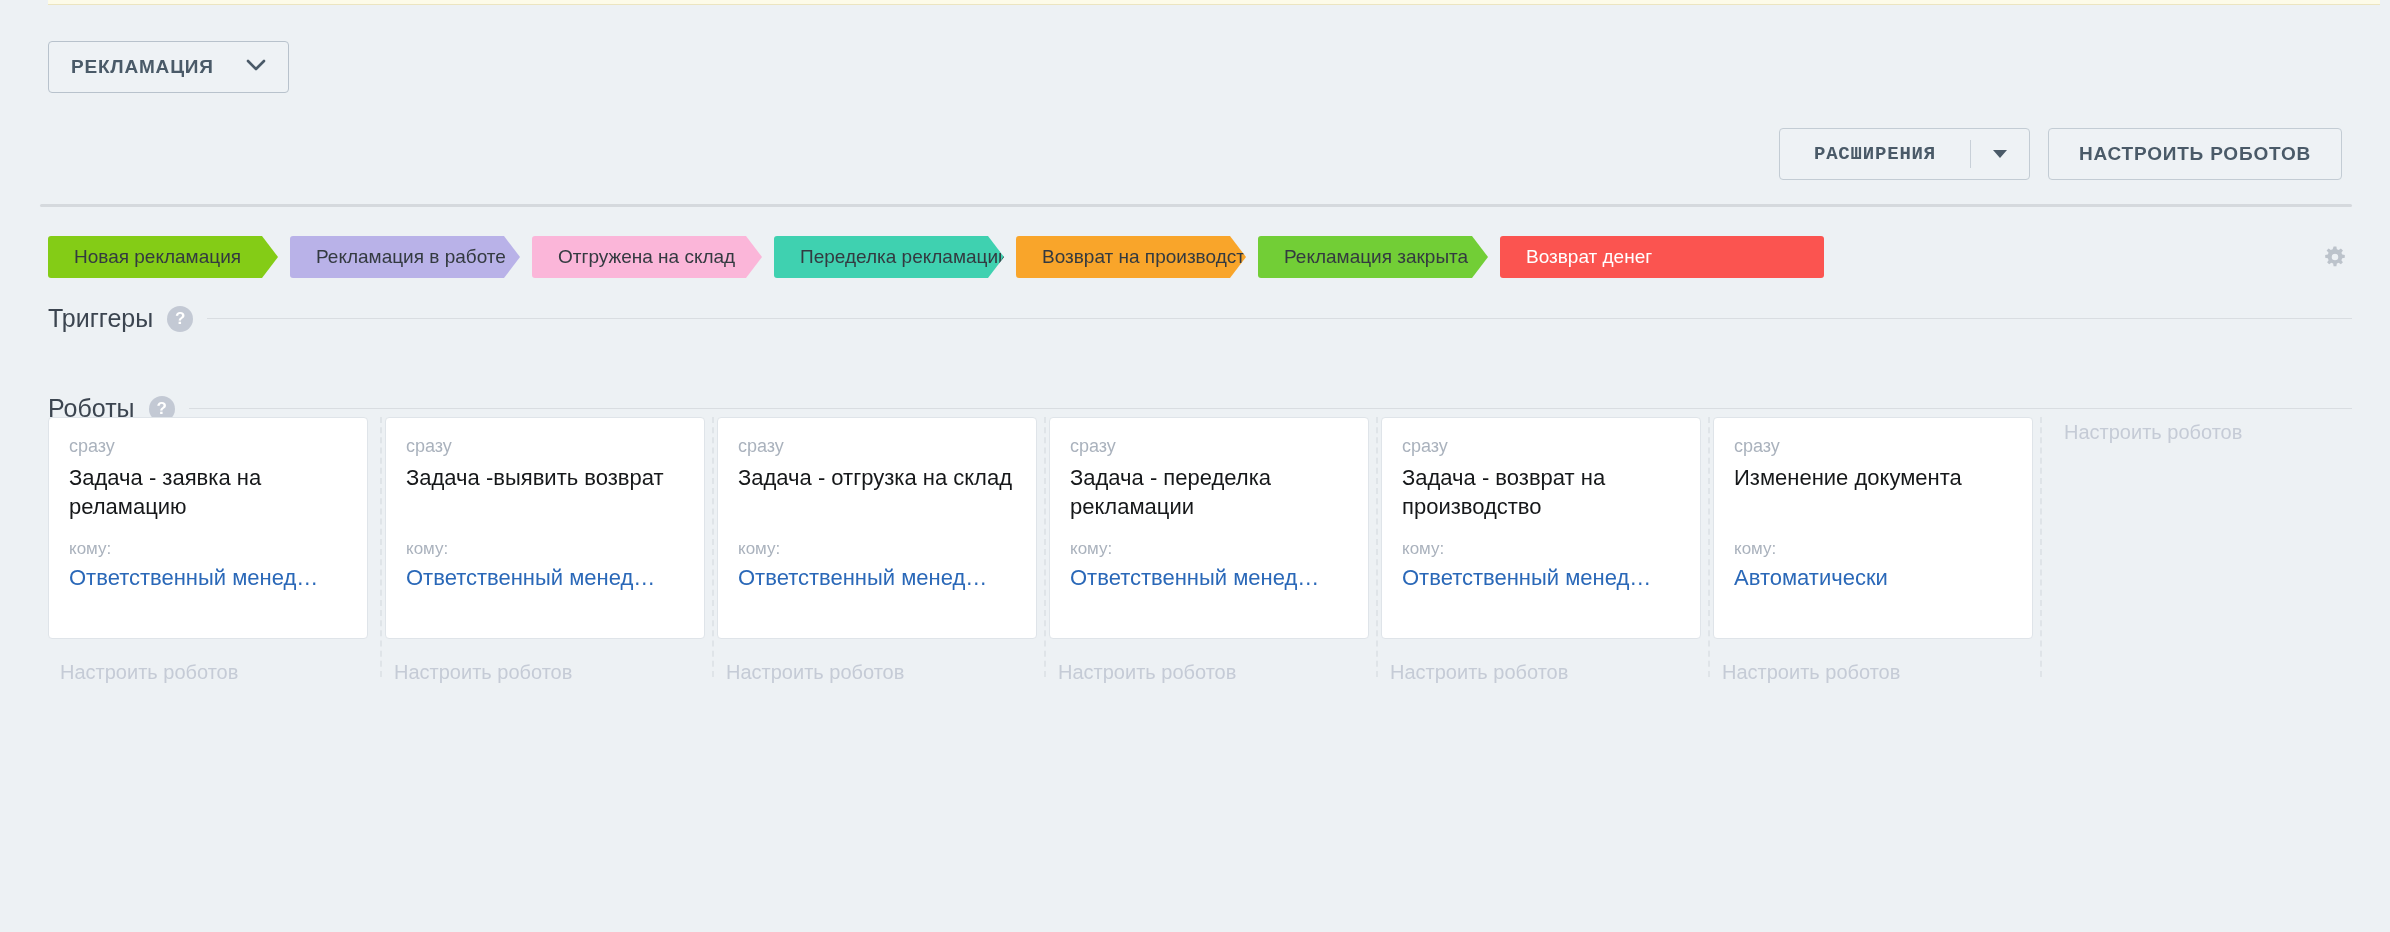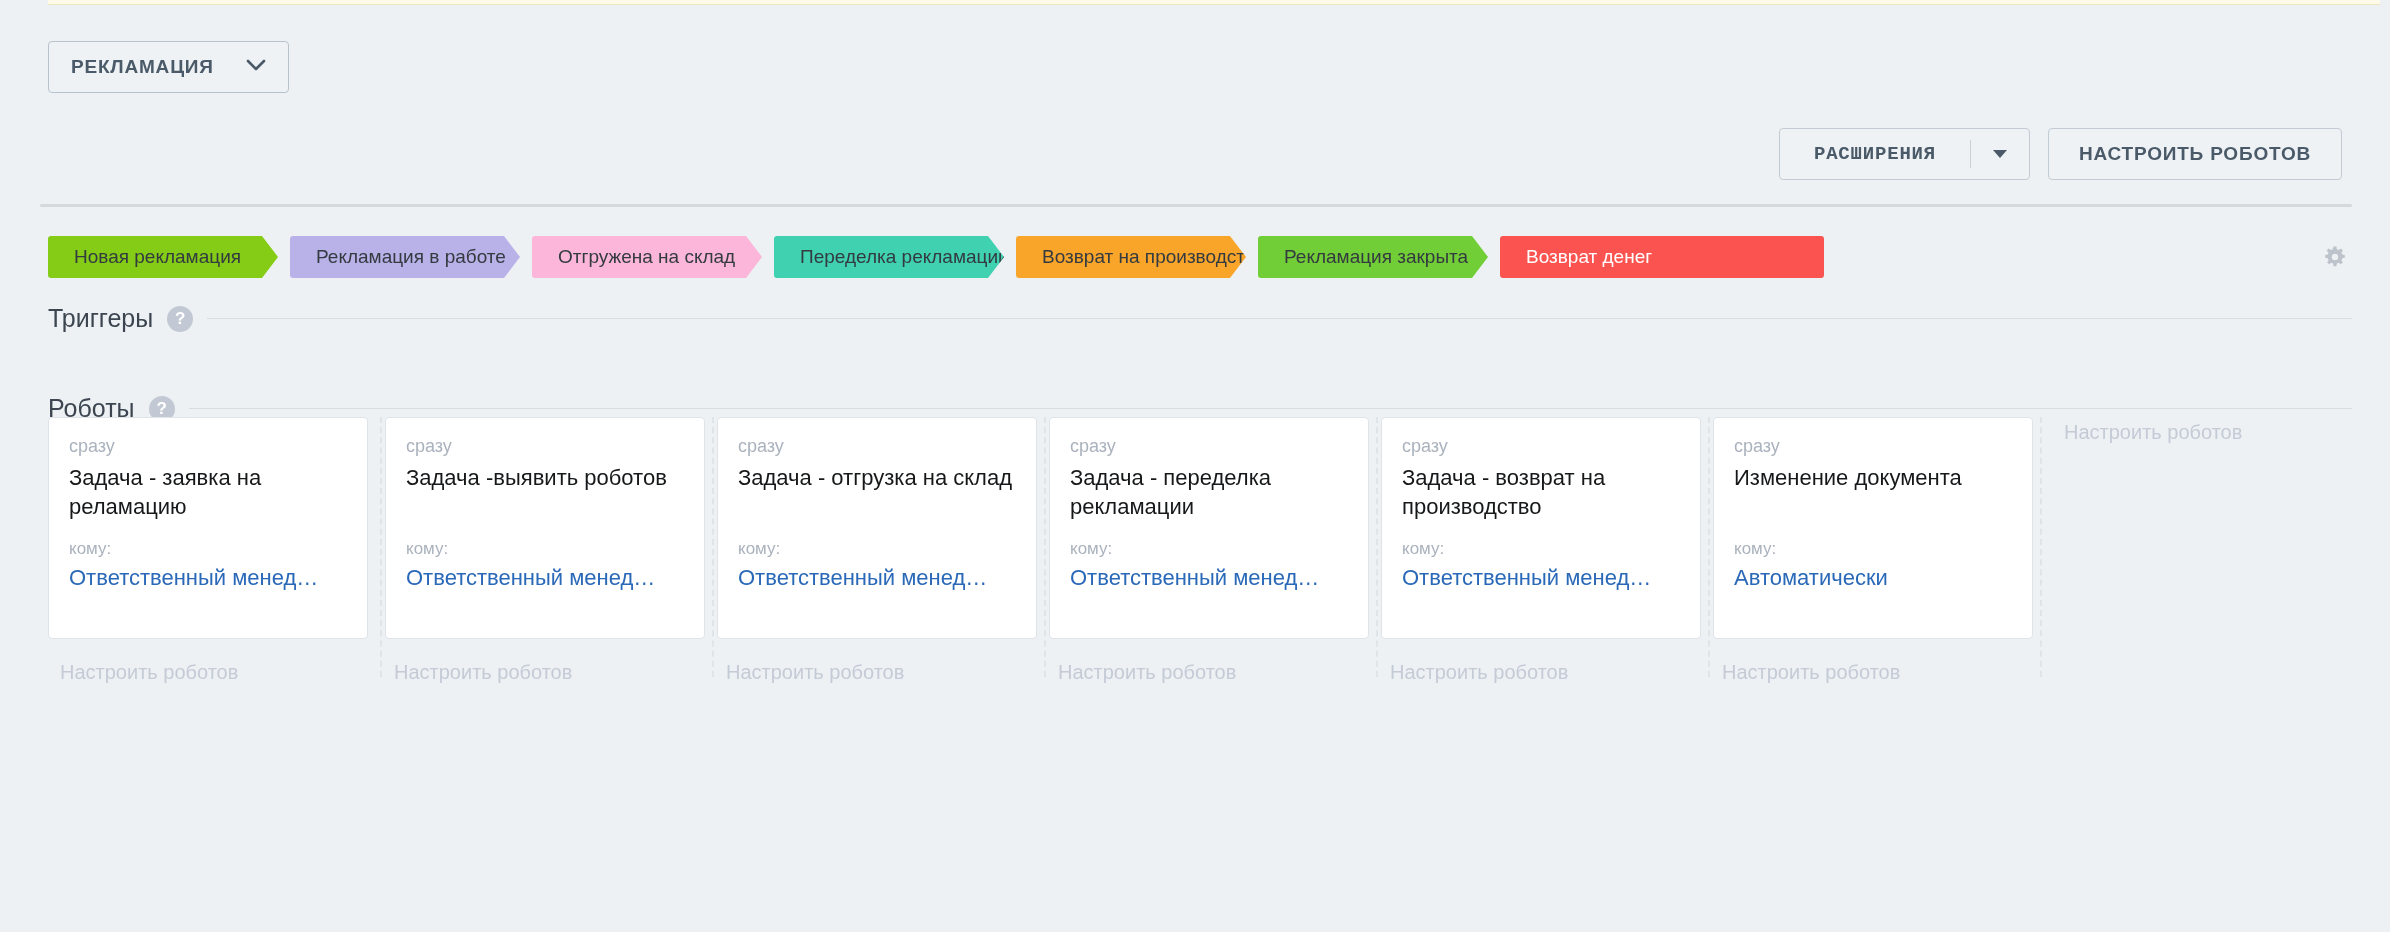--- a/index.html
+++ b/index.html
@@ -205,21 +205,21 @@
           <div class="when">сразу</div>
           <div class="task">Задача - заявка на реламацию</div>
           <div class="whom-lbl">кому:</div>
           <div class="whom-val">Ответственный менед…</div>
         </div>
         <div class="add-link">Настроить роботов</div>
       </div>
       <div class="col">
         <div class="card">
           <div class="when">сразу</div>
-          <div class="task">Задача -выявить роботов</div>
+          <div class="task">Задача -выявить возврат</div>
           <div class="whom-lbl">кому:</div>
           <div class="whom-val">Ответственный менед…</div>
         </div>
         <div class="add-link">Настроить роботов</div>
       </div>
       <div class="col">
         <div class="card">
           <div class="when">сразу</div>
           <div class="task">Задача - отгрузка на склад</div>
           <div class="whom-lbl">кому:</div>

